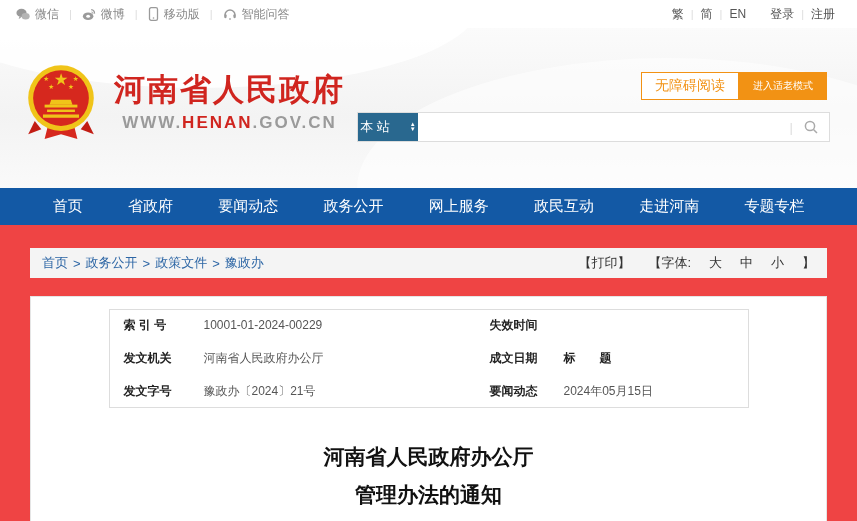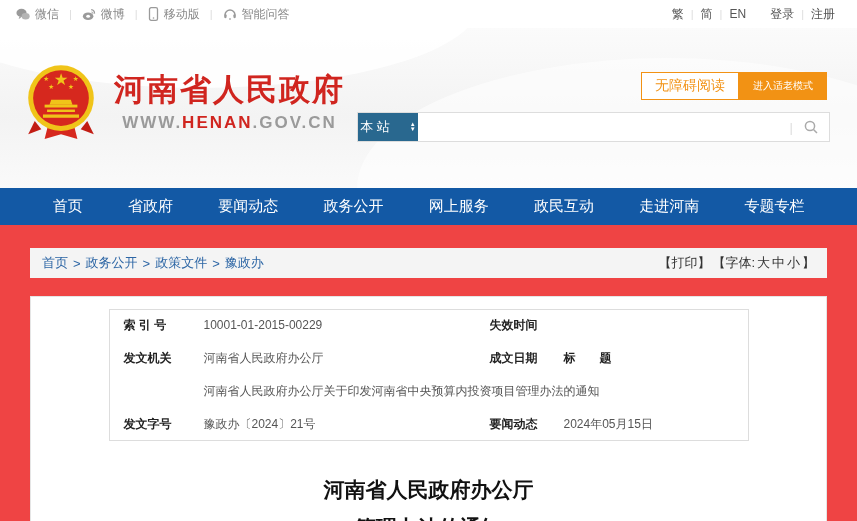--- a/index.html
+++ b/index.html
@@ -52,21 +52,21 @@
                justify-content:space-around; }
   .nav-item { color:#fff; font-size:15px; cursor:pointer; white-space:nowrap; }
 
   
   .crumb-row { width:797px; margin:23px auto 0; height:30px; background:#f4f4f4;
                display:flex; align-items:center; justify-content:space-between;
                padding:0 12px; font-size:13px; }
   .crumbs { display:flex; align-items:center; gap:5px; color:#2d66a5; }
   .crumb { cursor:pointer; color:#2d66a5; }
   .crumb-sep { color:#2d66a5; }
-  .page-tools { display:flex; align-items:flex-end; gap:2px; color:#333; }
+  .page-tools { display:flex; align-items:flex-end; gap:18px; color:#333; }
   .tool { cursor:pointer; color:#333; }
 
   
   .content-box { width:797px; margin:18px auto 0; background:#fff; border:1px solid #e5e5e5;
                  height:228px; padding-top:12px; overflow:hidden; }
   .meta-table { width:640px; margin:0 auto; border:1px solid #ddd; padding:7px 14px;
                 font-size:12px; color:#444; }
   .meta-grid { display:grid; grid-template-columns:64px 1fr 58px 170px; column-gap:14px;
                row-gap:2px; line-height:17px;gap:16px; }
   .m-label { font-weight:bold; color:#222; white-space:nowrap; }
@@ -226,30 +226,29 @@
       <span class="tool">中</span>
       <span class="tool">小</span>
       <span>】</span>
     </div>
   </div>
 
   <div class="content-box">
     <div class="meta-table">
       <div class="meta-grid">
         <span class="m-label">索 引 号</span>
-        <span class="m-val">10001-01-2015-00229</span>
+        <span class="m-val">10001-01-2024-00229</span>
         <span class="m-label">失效时间</span>
         <span class="m-val"></span>
 
         <span class="m-label">发文机关</span>
         <span class="m-val">河南省人民政府办公厅</span>
         <span class="m-label">成文日期</span>
 
         <span class="m-label">标　　题</span>
-        <span class="m-val m-span">河南省人民政府办公厅关于印发河南省中央预算内投资项目管理办法的通知</span>
 
         <span class="m-label">发文字号</span>
         <span class="m-val">豫政办〔2024〕21号</span>
         <span class="m-label">要闻动态</span>
         <span class="m-val">2024年05月15日</span>
       </div>
     </div>
 
     <div class="doc-title">
       <div>河南省人民政府办公厅</div>

